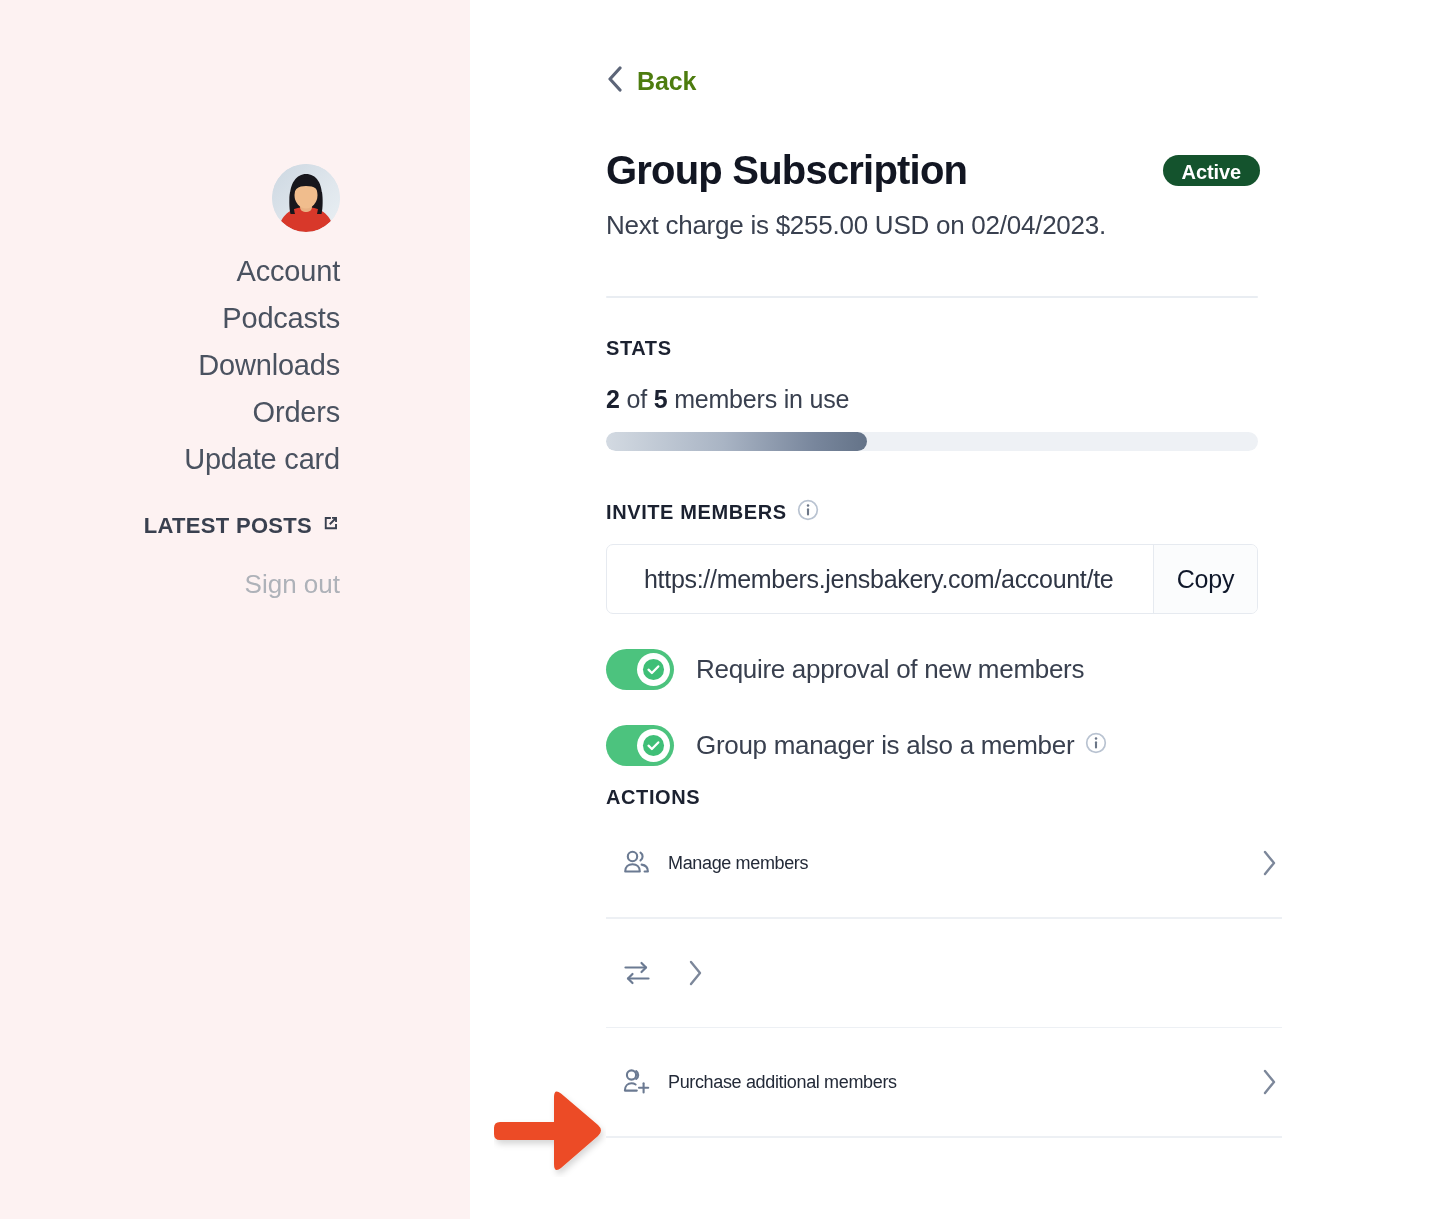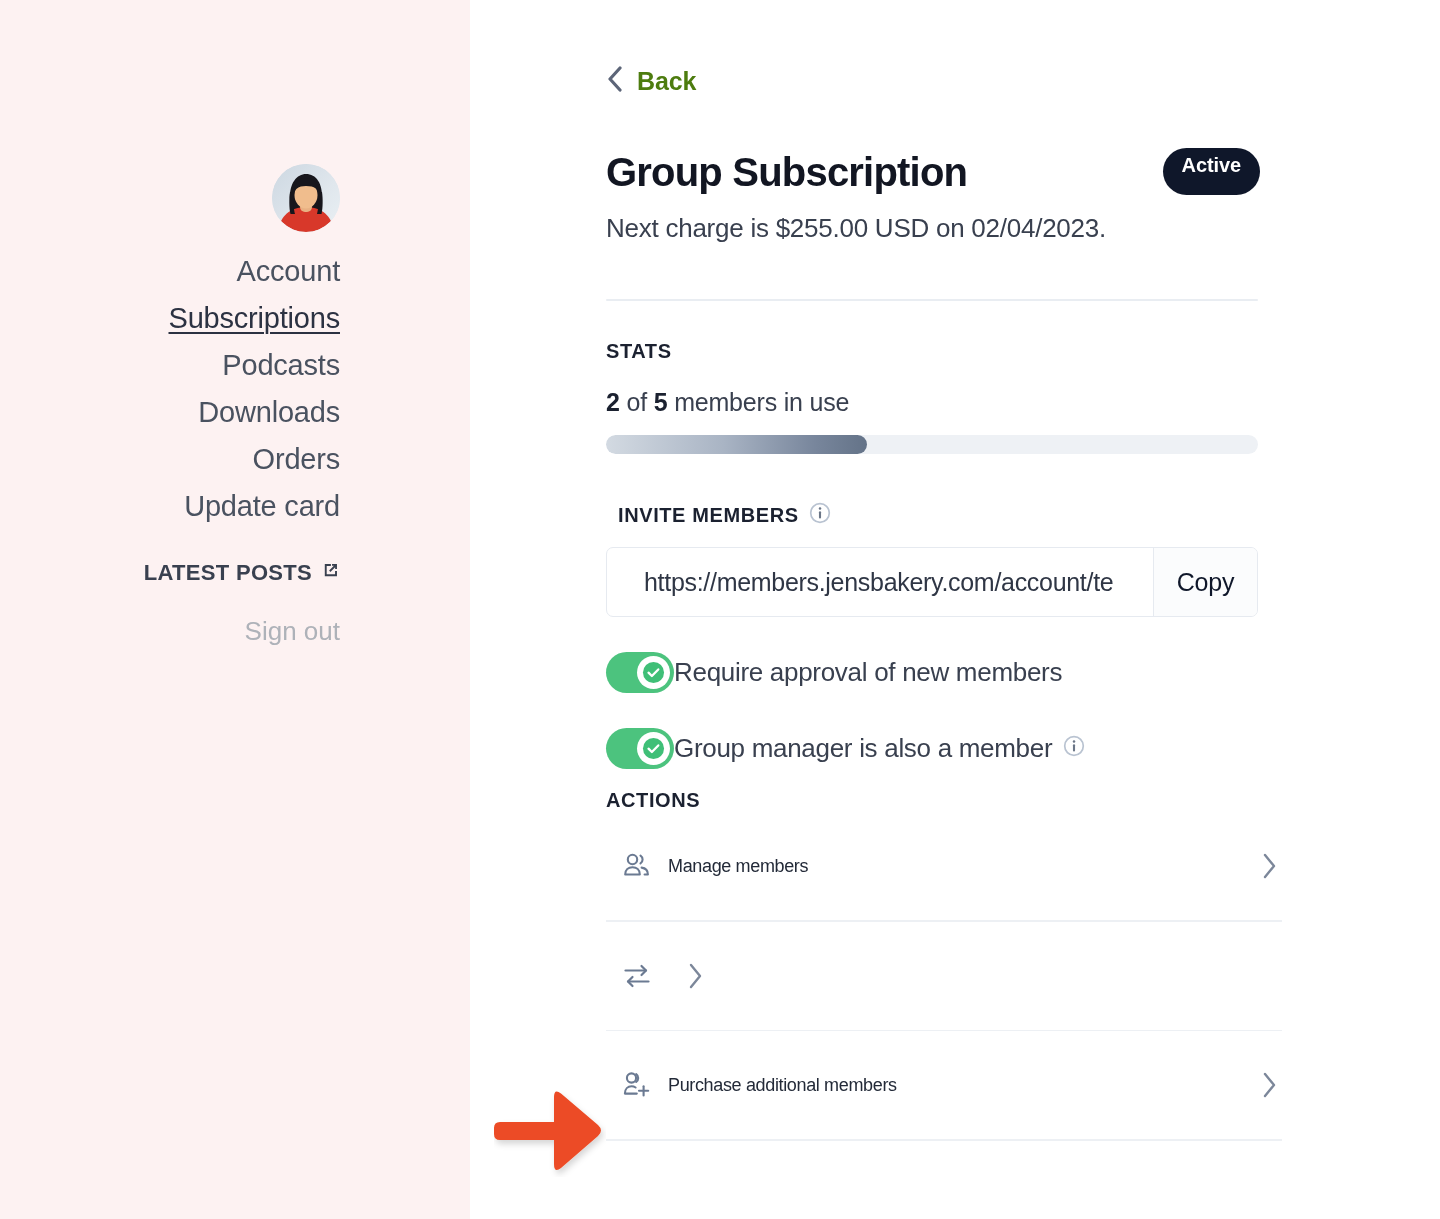--- a/index.html
+++ b/index.html
@@ -129,26 +129,26 @@
     width: 654px;
   }
   .page-title {
     font-size: 40px;
     font-weight: bold;
     color: #121622;
     letter-spacing: -0.8px;
     line-height: 1.1;
   }
   .status-badge {
-    background: #0f172a;
+    background: #14532d;
     color: #ffffff;
     font-size: 20px;
     font-weight: bold;
     border-radius: 999px;
-    padding: 7px 19px 20px 19px;
+    padding: 7px 19px 4px 19px;
     letter-spacing: -0.1px;
     line-height: 1;
     white-space: nowrap;
   }
 
   .next-charge {
     margin-top: 18px;
     font-size: 26px;
     color: #39404f;
     letter-spacing: -0.25px;
@@ -191,21 +191,20 @@
     height: 19px;
     border-radius: 999px;
     background: linear-gradient(90deg, #d3dae2 0%, #a9b4c4 45%, #78869c 80%, #647388 100%);
   }
 
   .invite-block { margin-top: 48px; }
   .invite-header {
     display: flex;
     align-items: center;
     gap: 10px;
-    margin-left: 12px;
   }
   .info-icon { display: block; cursor: pointer; }
 
   .invite-field {
     margin-top: 19px;
     display: flex;
     width: 652px;
     height: 70px;
     border: 1.5px solid #e6eaf0;
     border-radius: 7px;
@@ -233,20 +232,21 @@
     font-family: "Liberation Sans", sans-serif;
     font-size: 25px;
     color: #0f172a;
     cursor: pointer;
     letter-spacing: -0.2px;
   }
 
   .toggle-row {
     display: flex;
     align-items: center;
+    gap: 22px;
     margin-top: 35px;
   }
   .toggle {
     width: 68px;
     height: 41px;
     border-radius: 999px;
     background: #4cc37e;
     position: relative;
     flex: 0 0 68px;
     cursor: pointer;
@@ -353,21 +353,20 @@
 
             <path d="M22 30 C22 18 27 14 34 14 C41 14 46 18 46 30 C46 25 43 22 34 22 C26 22 23 25 22 30 Z" fill="#17161c"></path>
 
             <path d="M21 28 C21 40 22 46 23 50 L18.5 50 C17 44 17 34 18 28 Z" fill="#17161c"></path>
             <path d="M47 28 C47 40 46 46 45 50 L49.5 50 C51 44 51 34 50 28 Z" fill="#17161c"></path>
           </g>
         </svg>
       </div>
 
       <a class="nav-link" href="#">Account</a>
-      <a class="nav-link active" href="#">Subscriptions</a>
       <a class="nav-link" href="#">Podcasts</a>
       <a class="nav-link" href="#">Downloads</a>
       <a class="nav-link" href="#">Orders</a>
       <a class="nav-link" href="#">Update card</a>
 
       <div class="latest-posts">
         <span>LATEST POSTS</span>
         <span class="ext-icon">
           <svg width="19" height="19" viewBox="0 0 20 20" fill="none" xmlns="http://www.w3.org/2000/svg">
             <path d="M4 3.2 H10.4 V5.2 H6 V14 H14.8 V10.4 H16.8 V16 H4 Z" fill="#39404f"></path>

